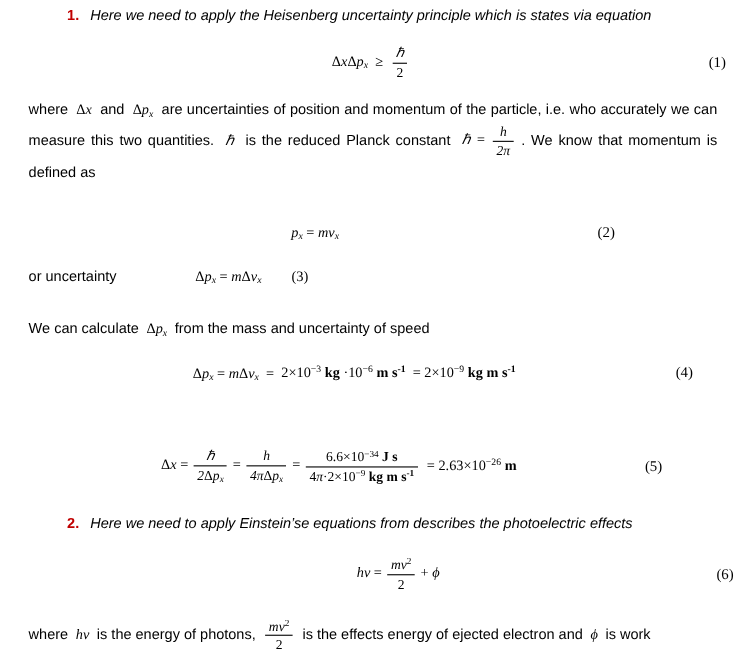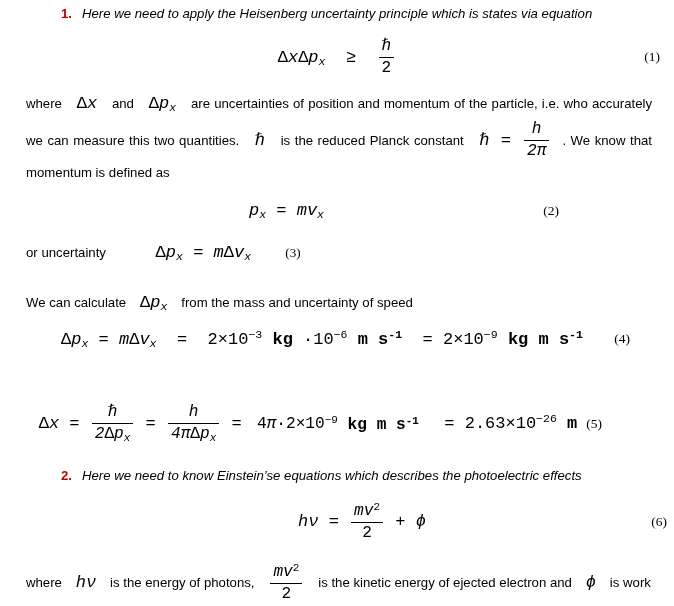--- a/index.html
+++ b/index.html
@@ -48,23 +48,23 @@
     text-align: justify;
     line-height: 1.95;
   }
   .para-left {
     text-align: left;
     line-height: 1.95;
   }
 
   
   .math {
-    font-family: Liberation Mono, monospace;
+    font-family: Liberation Serif, serif;
     font-style: italic;
-    font-size: 17px;
+    font-size: 13px;
     white-space: nowrap;
   }
   .math .up { font-style: normal; }
   .math .bold { font-weight: bold; font-style: normal; }
   sub {
     font-size: 0.68em;
     vertical-align: -0.28em;
     font-style: italic;
   }
   sup {
@@ -146,21 +146,21 @@
 
   <div class="blk eq-row" style="left:0px; top:198px; width:573px; height:26px;">
     <div class="eq-body math">
       p<sub>x</sub> <span class="up">=</span> <span>mv</span><sub>x</sub>
     </div>
     <div class="eq-num">(2)</div>
   </div>
 
   <div class="blk" style="left:26px; top:243px; width:626px;">
     <span>or uncertainty</span>
-    <span class="math" style="margin-left:46px;">
+    <span class="math" style="margin-left:68px;">
       <span class="up">Δ</span>p<sub>x</sub> <span class="up">=</span> <span>m</span><span class="up">Δ</span>v<sub>x</sub>
     </span>
     <span style="margin-left:24px; font-family:'Liberation Serif', serif;">(3)</span>
   </div>
 
   <div class="blk para-left" style="left:26px; top:286px; width:626px;">
     <span>We can calculate</span>
     <span class="math">&nbsp;<span class="up">Δ</span>p<sub>x</sub>&nbsp;</span>
     <span>from the mass and uncertainty of speed</span>
   </div>
@@ -177,44 +177,45 @@
 
 
   <div class="blk eq-row" style="left:0px; top:400px; width:616px; height:48px;">
     <div class="eq-body math">
       <span class="up">Δ</span>x <span class="up">=</span>
       <span class="frac"><span class="num">ℏ</span><span class="den">2<span class="up">Δ</span>p<sub>x</sub></span></span>
       <span class="up">=</span>
       <span class="frac"><span class="num">h</span><span class="den">4<span>π</span><span class="up">Δ</span>p<sub>x</sub></span></span>
       <span class="up">=</span>
       <span class="frac">
+        <span class="num up">6.6×10<sup>−34</sup>&nbsp;<span class="bold">J&nbsp;s</span></span>
         <span class="den up">4<span style="font-style:italic;">π</span>·2×10<sup>−9</sup>&nbsp;<span class="bold">kg&nbsp;m&nbsp;s<sup>-1</sup></span></span>
       </span>
       <span class="up">&nbsp;=&nbsp;2.63×10<sup>−26</sup>&nbsp;<span class="bold">m</span></span>
     </div>
     <div class="eq-num">(5)</div>
   </div>
 
   <div class="blk item" style="left:46px; top:468px; width:612px;">
     <div class="item-num">2.</div>
-    <div class="item-text">Here we need to know Einstein’se equations which describes the photoelectric effects</div>
+    <div class="item-text">Here we need to apply Einstein’se equations from describes the photoelectric effects</div>
   </div>
 
   <div class="blk eq-row" style="left:0px; top:503px; width:638px; height:38px;padding-left:43px;">
     <div class="eq-body math">
       <span>h</span><span>ν</span> <span class="up">=</span>
       <span class="frac"><span class="num">mv<sup style="font-style:normal;">2</sup></span><span class="den up">2</span></span>
       <span class="up">+</span> <span>ϕ</span>
     </div>
     <div class="eq-num">(6)</div>
   </div>
 
   <div class="blk para-left" style="left:26px; top:562px; width:640px;">
     <span>where</span>
     <span class="math">&nbsp;hν&nbsp;</span>
     <span>is the energy of photons,</span>
     <span class="math">&nbsp;<span class="frac"><span class="num">mv<sup style="font-style:normal;">2</sup></span><span class="den up">2</span></span>&nbsp;</span>
-    <span>is the kinetic energy of ejected electron and</span>
+    <span>is the effects energy of ejected electron and</span>
     <span class="math">&nbsp;ϕ&nbsp;</span>
     <span>is work</span>
   </div>
 
 </div>
 
 </body></html>

